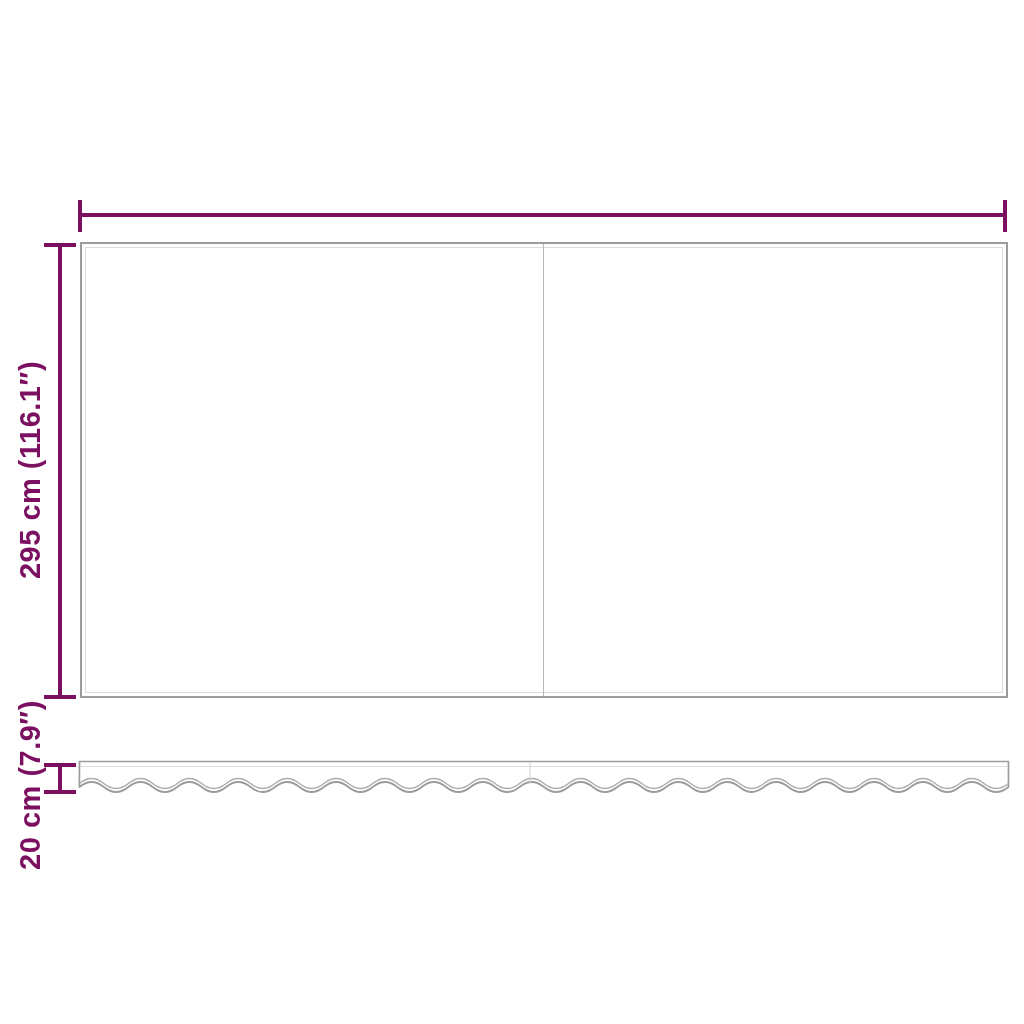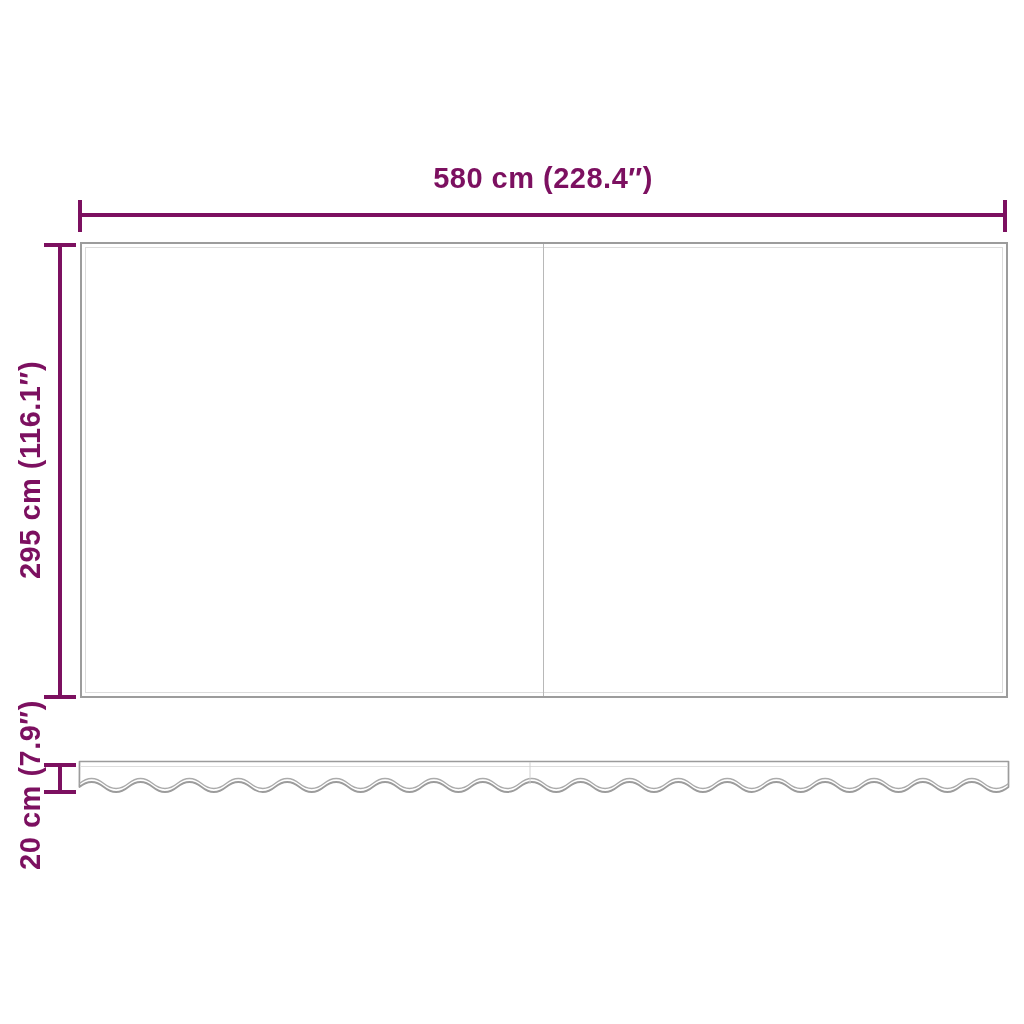--- a/index.html
+++ b/index.html
@@ -63,21 +63,20 @@
     position: absolute;
     left: 78px;
     top: 760px;
   }
 </style>
 </head>
 <body>
 
 <div id="stage">
 
-  <div class="dim-label" style="left: 333px; top: 161px; width: 420px;">580 cm (228.4″)</div>
 
   <div class="dim-line" style="left: 80px; top: 213px; width: 926px; height: 4px;"></div>
   <div class="dim-line" style="left: 78px; top: 200px; width: 4px; height: 32px;"></div>
   <div class="dim-line" style="left: 1003px; top: 200px; width: 4px; height: 32px;"></div>
 
   <div class="dim-label rot" style="left: -198px; top: 453px; width: 456px;">295 cm (116.1″)</div>
 
   <div class="dim-line" style="left: 58px; top: 243px; width: 4px; height: 456px;"></div>
   <div class="dim-line" style="left: 44px; top: 243px; width: 32px; height: 4px;"></div>
   <div class="dim-line" style="left: 44px; top: 695px; width: 32px; height: 4px;"></div>

